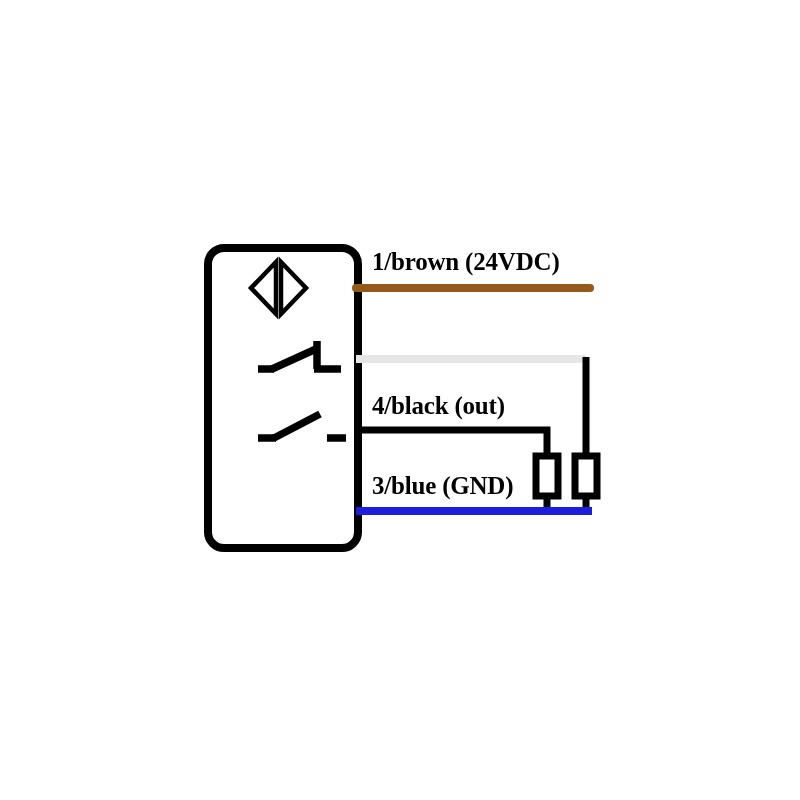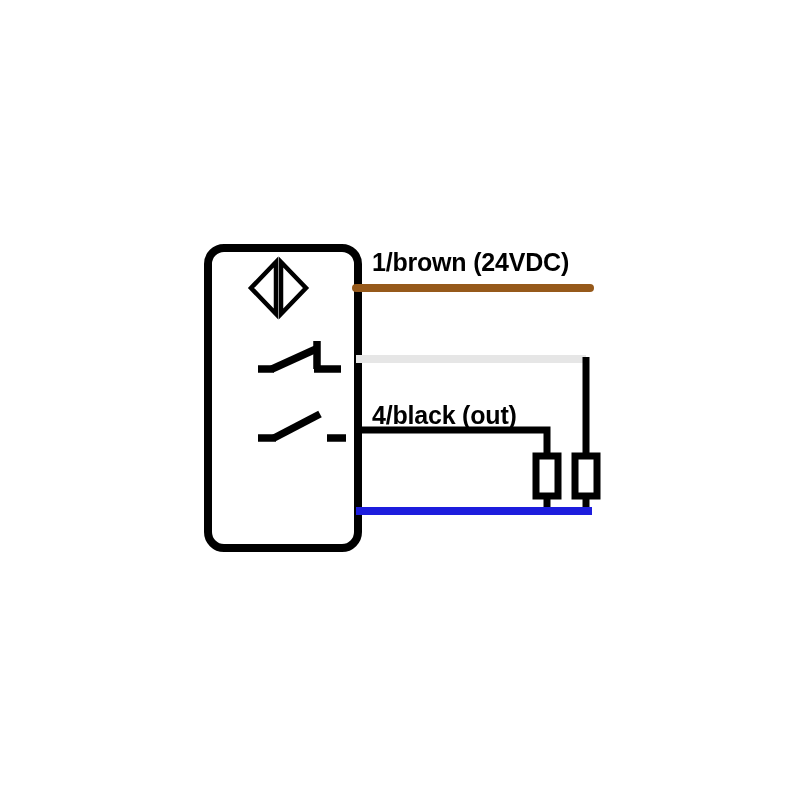--- a/index.html
+++ b/index.html
@@ -23,31 +23,31 @@
   #wiring-svg {
     position: absolute;
     left: 0;
     top: 0;
     width: 800px;
     height: 800px;
     display: block;
   }
   .wire-label {
     position: absolute;
-    font-family: Liberation Sans, sans-serif;
+    font-family: Liberation Serif, serif;
     font-weight: bold;
     font-size: 25px;
     line-height: 28px;
     color: #000000;
     white-space: nowrap;
     letter-spacing: -0.2px;
   }
   #label-brown { left: 372px; top: 248px; }
   #label-white { left: 372px; top: 321px; }
-  #label-black { left: 372px; top: 401px; }
+  #label-black { left: 372px; top: 392px; }
   #label-blue  { left: 372px; top: 472px; }
 </style>
 </head>
 <body>
 
 <div id="diagram-root">
 
   <svg id="wiring-svg" viewBox="0 0 800 800">
 
     <rect x="208" y="248" width="150" height="300" rx="16" ry="16" fill="#ffffff" stroke="#000000" stroke-width="8"></rect>
@@ -95,14 +95,15 @@
 
     <line x1="356" y1="511" x2="592" y2="511" stroke="#1d1ddd" stroke-width="8" stroke-linecap="butt"></line>
 
   </svg>
 
   <div class="wire-label" id="label-brown">1/brown (24VDC)</div>
 
 
   <div class="wire-label" id="label-black">4/black (out)</div>
 
+  <div class="wire-label" id="label-blue">3/blue (GND)</div>
 
 </div>
 
 </body></html>

